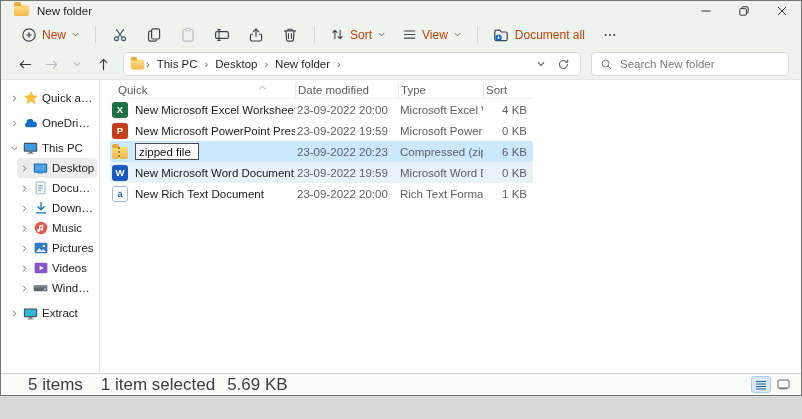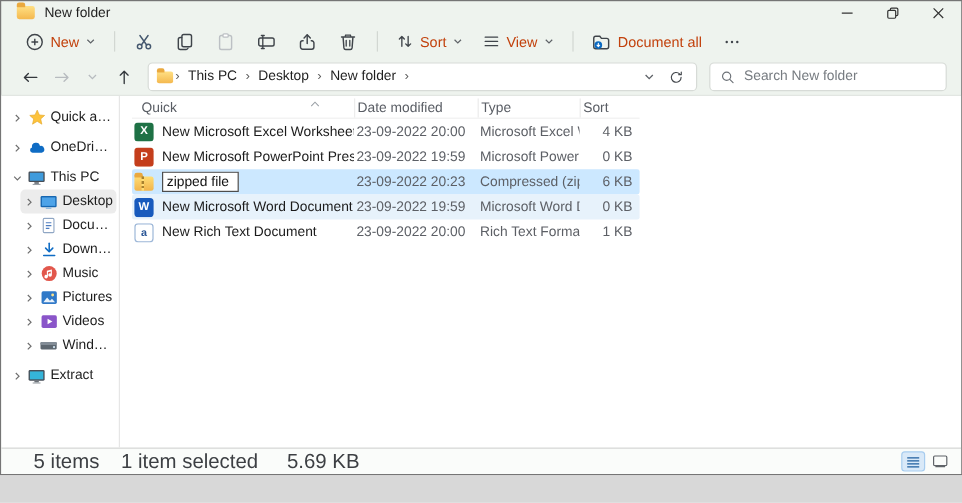--- a/index.html
+++ b/index.html
@@ -72,21 +72,21 @@
   .fi-word{background:#185abd}.fi-word::after{content:"W"}
   .fi-rtf{background:#fff;border:1px solid #9db7d8;color:#2b5797;font-size:9px}.fi-rtf::after{content:"a"}
   .fi-zip{position:relative;height:12px;margin-top:2px;background:linear-gradient(180deg,#ffdd75,#f2b44a);border-radius:2px}
   .fi-zip::before{content:"";position:absolute;top:-3px;left:0;width:7px;height:4px;border-radius:2px 2px 0 0;background:#eaa93f}
   .fi-zip::after{content:"";position:absolute;left:6px;top:0;bottom:0;width:2px;background:repeating-linear-gradient(180deg,#a8812f 0 2px,#ffdd75 2px 4px)}
   .rename-input{width:64px;height:17px;border:1px solid #4d4d4d;background:#fff;font-size:11.5px;font-family:inherit;color:#111;padding:0 3px;outline:none}
 
   
   .statusbar{flex:0 0 22px;border-top:1px solid #d8d8d8;background:#fafcfa;display:flex;align-items:center;padding:0 8px 0 27px;font-size:17px;color:#3c3f43}
   .status-count{margin-right:18px}
-  .status-sel{margin-right:24px}
+  .status-sel{margin-right:12px}
   .status-right{margin-left:auto;display:flex;gap:2px}
   .view-toggle{width:20px;height:17px;display:flex;align-items:center;justify-content:center;border-radius:3px;border:1px solid transparent}
   .view-toggle.active{background:#d9e9f8;border-color:#a8cdef}
 </style>
 </head>
 <body>
 
 <div class="window">
 
   <div class="titlebar">

